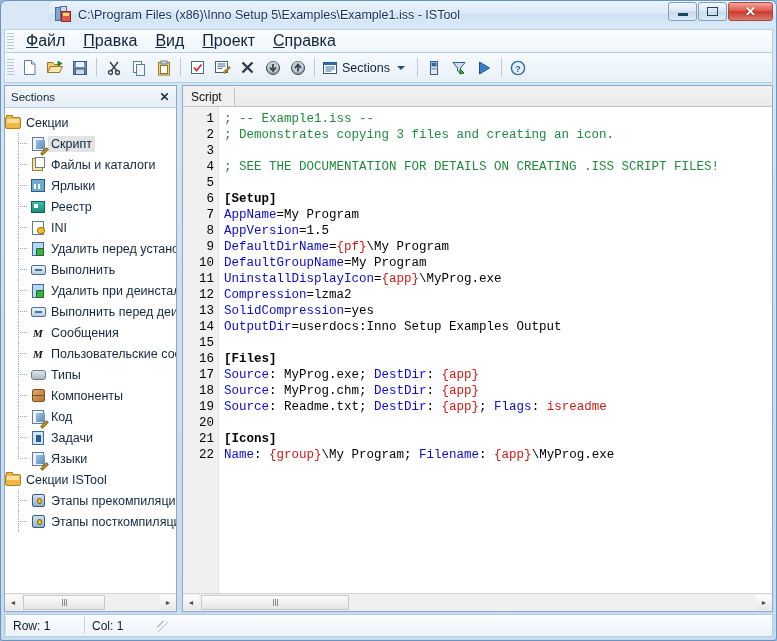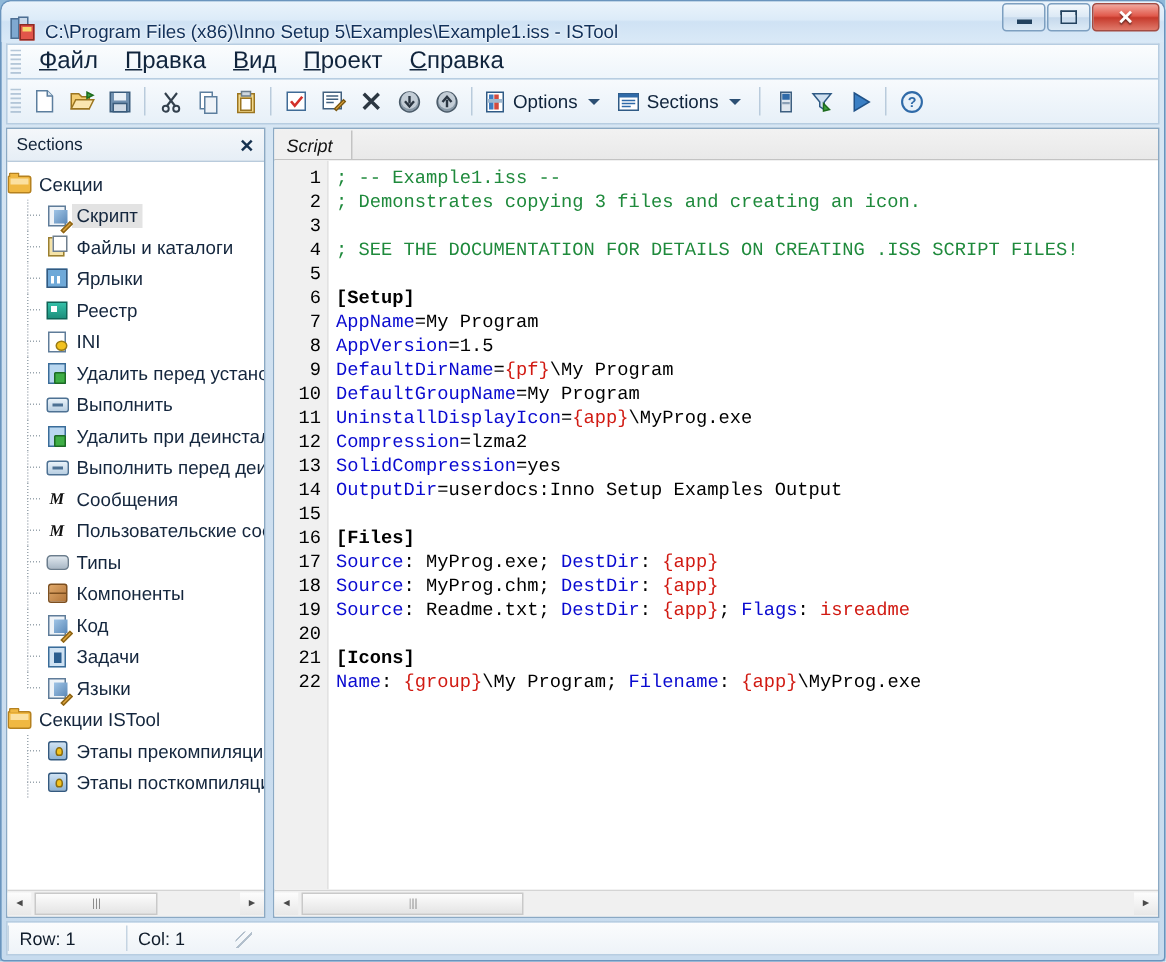--- a/index.html
+++ b/index.html
@@ -13,23 +13,24 @@
     position:absolute;left:0;top:0;width:777px;height:641px;
     box-sizing:border-box;
     border:1px solid #6a94bd;
     border-radius:7px 7px 3px 3px;
     background:linear-gradient(to bottom,#d9e8f5 0%,#cfe0f0 40%,#c7dbee 100%);
     display:flex;flex-direction:column;
   }
   
   .titlebar{
     height:27px;flex:0 0 27px;position:relative;
-    display:flex;align-items:flex-end;
+    display:flex;align-items:center;
     background:linear-gradient(to bottom,#eaf3fb 0%,#dcebf8 45%,#cfe2f4 50%,#d9e9f7 100%);
     border-radius:6px 6px 0 0;
+    margin-left:48px;
   }
   .app-icon{
     width:17px;height:17px;margin-left:6px;margin-right:6px;position:relative;flex:0 0 17px;
   }
   .app-icon .bk1{position:absolute;left:0;top:1px;width:6px;height:14px;background:#7fa8d0;border:1px solid #4d6f93;box-sizing:border-box;}
   .app-icon .bk2{position:absolute;left:5px;top:0px;width:7px;height:15px;background:#c9d9ea;border:1px solid #4d6f93;box-sizing:border-box;}
   .app-icon .bk3{position:absolute;left:6px;top:5px;width:10px;height:11px;background:#e2554a;border:1px solid #8d2b23;box-sizing:border-box;}
   .app-icon .bk4{position:absolute;left:8px;top:7px;width:6px;height:3px;background:#f6d96b;}
   .title-text{
     font-size:12.5px;color:#11305a;white-space:nowrap;
@@ -154,21 +155,20 @@
     border:1px solid #8ba9c4;background:#fff;box-sizing:border-box;}
   .tabstrip{
     flex:0 0 20px;height:20px;display:flex;align-items:flex-end;
     background:linear-gradient(to bottom,#f2f2f2,#e9e9e9);
     border-bottom:1px solid #c3c3c3;
   }
   .tab{
     height:19px;padding:0 12px 0 8px;display:flex;align-items:center;
     font-size:12px;color:#111;background:#f0f0f0;
     border-right:1px solid #c3c3c3;
-    font-style:italic;
   }
   .editor-wrap{flex:1 1 auto;display:flex;min-height:0;position:relative;background:#fff;overflow:hidden;}
   .gutter{
     width:36px;flex:0 0 36px;background:#f0f0f0;border-right:1px solid #e2e2e2;
     font-family:"Liberation Mono",monospace;font-size:12.5px;color:#000;
     padding-top:4px;box-sizing:border-box;
   }
   .gutter div{height:16px;line-height:16px;text-align:right;padding-right:4px;}
   .code{
     flex:1 1 auto;padding:4px 0 0 5px;overflow:hidden;
@@ -303,30 +303,20 @@
     </div>
     <div class="tb-btn">
       <svg width="16" height="16" viewBox="0 0 16 16">
         <circle cx="8" cy="8" r="6.6" fill="#8a9aa8" stroke="#4a5a68"></circle>
         <circle cx="8" cy="7" r="5.6" fill="#c3cdd6"></circle>
         <path d="M8 11.5v-5M5 8l3-3.5 3 3.5" stroke="#2b3642" fill="none" stroke-width="1.6"></path>
       </svg>
     </div>
     <div class="tb-sep"></div>
 
-    <div class="tb-drop">
-      <svg width="16" height="16" viewBox="0 0 16 16">
-        <rect x="2.5" y="1.5" width="11" height="13" fill="#ffffff" stroke="#2f5a85"></rect>
-        <rect x="4" y="3" width="3" height="10" fill="#3f7cc0"></rect>
-        <rect x="7.5" y="3" width="3" height="10" fill="#d34a3e"></rect>
-        <rect x="3" y="6" width="10" height="2.5" fill="#9fb8cf"></rect>
-      </svg>
-      <span class="lbl">Options</span>
-      <span class="caret"></span>
-    </div>
     <div class="tb-drop">
       <svg width="16" height="16" viewBox="0 0 16 16">
         <rect x="1.5" y="2.5" width="13" height="11" fill="#ffffff" stroke="#2f5a85"></rect>
         <rect x="1.5" y="2.5" width="13" height="2.5" fill="#2f6aa8"></rect>
         <path d="M3.5 7h9M3.5 9h9M3.5 11h6" stroke="#2f6aa8" stroke-width="1"></path>
       </svg>
       <span class="lbl">Sections</span>
       <span class="caret"></span>
     </div>
     <div class="tb-sep"></div>

